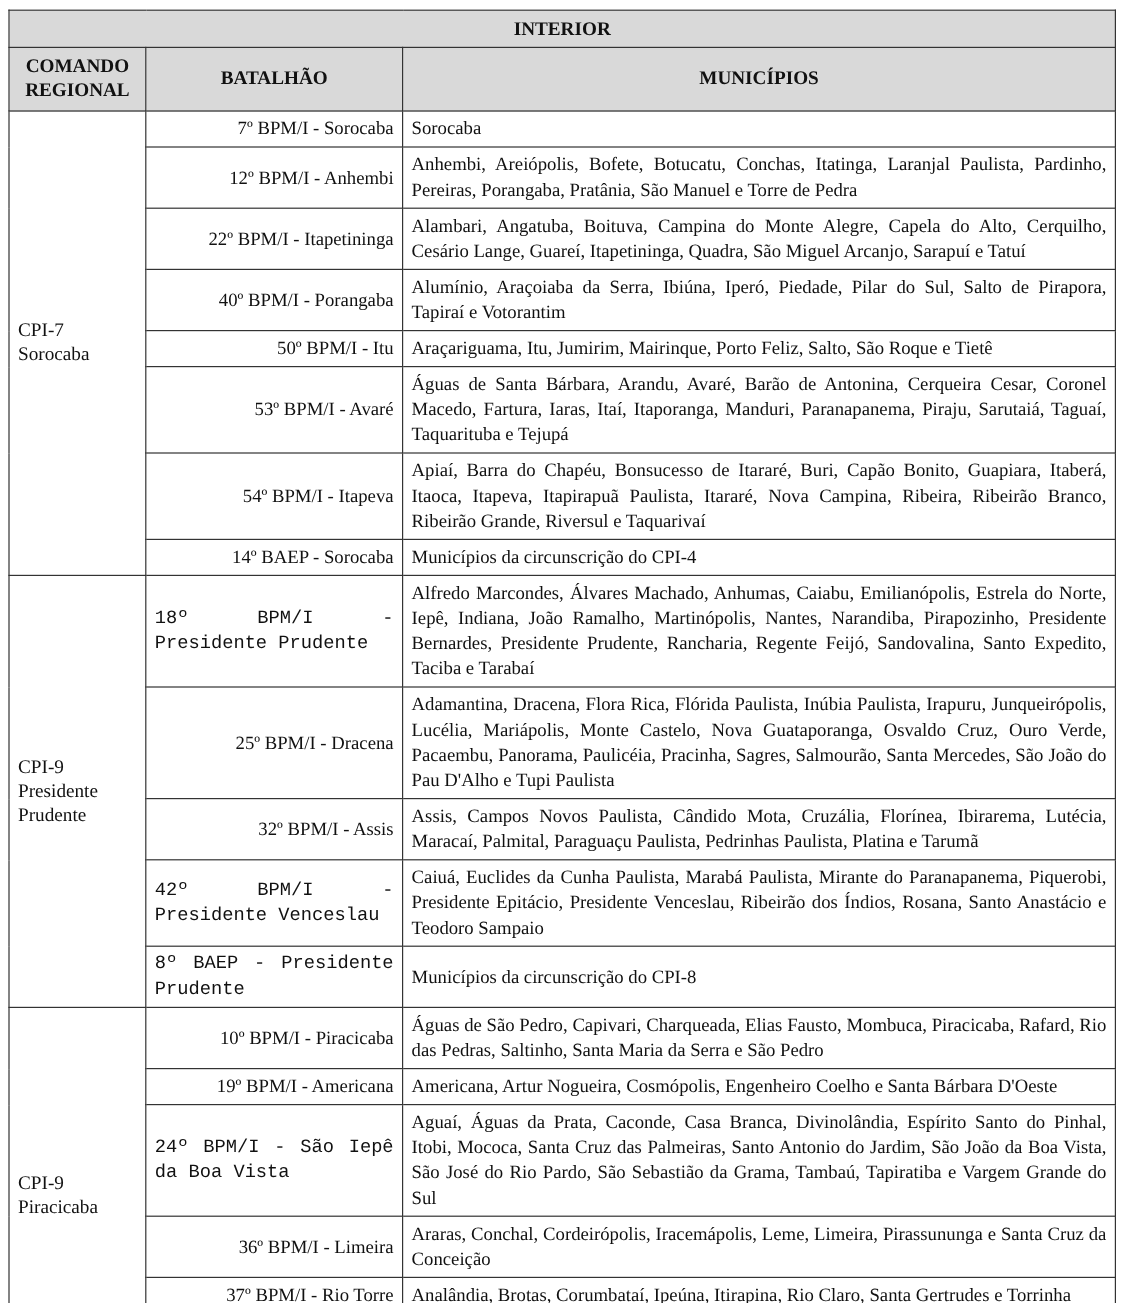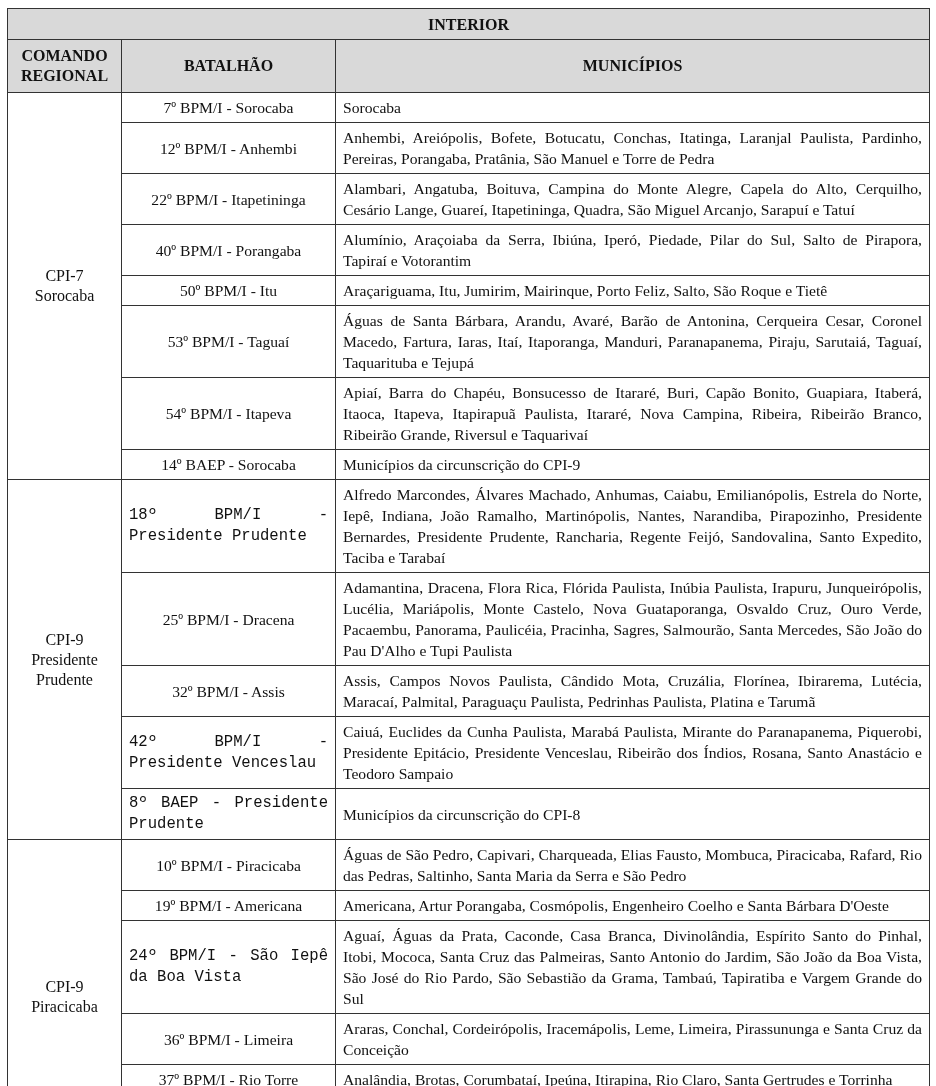--- a/index.html
+++ b/index.html
@@ -11,22 +11,22 @@
     font-family: "Liberation Serif", serif;
     font-size: 15.6px;
     line-height: 21px;
     color: #111;
     table-layout: fixed;
   }
   td, th { border: 1px solid #333; padding: 4px 7px; vertical-align: middle; }
   th { background: #d9d9d9; font-weight: bold; text-align: center; }
   th.title { height: 22px; font-size: 16px; }
   th.h { height: 44px; font-size: 16px; line-height: 20px; }
-  td.cmd { text-align: center; font-size: 16px; line-height: 20px; }
-  td.bat { text-align: center; }
+  td.cmd { text-align: left; font-size: 16px; line-height: 20px; }
+  td.bat { text-align: right; }
   td.bat.just { text-align: justify; text-align-last: left; font-family: Liberation Mono, monospace; }
   td.mun { text-align: justify; text-align-last: left; }
   col.c1 { width: 114px; }
   col.c2 { width: 214px; }
   col.c3 { width: 594px; }
 </style>
 </head>
 <body>
 
 <div class="wrap">
@@ -65,30 +65,30 @@
         </tr>
         <tr>
           <td class="bat">40º BPM/I - Porangaba</td>
           <td class="mun">Alumínio, Araçoiaba da Serra, Ibiúna, Iperó, Piedade, Pilar do Sul, Salto de Pirapora, Tapiraí e Votorantim</td>
         </tr>
         <tr>
           <td class="bat">50º BPM/I - Itu</td>
           <td class="mun">Araçariguama, Itu, Jumirim, Mairinque, Porto Feliz, Salto, São Roque e Tietê</td>
         </tr>
         <tr>
-          <td class="bat">53º BPM/I - Taguaí</td>
+          <td class="bat">53º BPM/I - Avaré</td>
           <td class="mun">Águas de Santa Bárbara, Arandu, Avaré, Barão de Antonina, Cerqueira Cesar, Coronel Macedo, Fartura, Iaras, Itaí, Itaporanga, Manduri, Paranapanema, Piraju, Sarutaiá, Taguaí, Taquarituba e Tejupá</td>
         </tr>
         <tr>
           <td class="bat">54º BPM/I - Itapeva</td>
           <td class="mun">Apiaí, Barra do Chapéu, Bonsucesso de Itararé, Buri, Capão Bonito, Guapiara, Itaberá, Itaoca, Itapeva, Itapirapuã Paulista, Itararé, Nova Campina, Ribeira, Ribeirão Branco, Ribeirão Grande, Riversul e Taquarivaí</td>
         </tr>
         <tr>
           <td class="bat">14º BAEP - Sorocaba</td>
-          <td class="mun">Municípios da circunscrição do CPI-9</td>
+          <td class="mun">Municípios da circunscrição do CPI-4</td>
         </tr>
         <tr>
           <td class="cmd" rowspan="5">
             <div>CPI-9</div>
             <div>Presidente Prudente</div>
           </td>
           <td class="bat just">18º BPM/I - Presidente Prudente</td>
           <td class="mun">Alfredo Marcondes, Álvares Machado, Anhumas, Caiabu, Emilianópolis, Estrela do Norte, Iepê, Indiana, João Ramalho, Martinópolis, Nantes, Narandiba, Pirapozinho, Presidente Bernardes, Presidente Prudente, Rancharia, Regente Feijó, Sandovalina, Santo Expedito, Taciba e Tarabaí</td>
         </tr>
         <tr>
@@ -110,21 +110,21 @@
         <tr>
           <td class="cmd" rowspan="7">
             <div>CPI-9</div>
             <div>Piracicaba</div>
           </td>
           <td class="bat">10º BPM/I - Piracicaba</td>
           <td class="mun">Águas de São Pedro, Capivari, Charqueada, Elias Fausto, Mombuca, Piracicaba, Rafard, Rio das Pedras, Saltinho, Santa Maria da Serra e São Pedro</td>
         </tr>
         <tr>
           <td class="bat">19º BPM/I - Americana</td>
-          <td class="mun">Americana, Artur Porangaba, Cosmópolis, Engenheiro Coelho e Santa Bárbara D'Oeste</td>
+          <td class="mun">Americana, Artur Nogueira, Cosmópolis, Engenheiro Coelho e Santa Bárbara D'Oeste</td>
         </tr>
         <tr>
           <td class="bat just">24º BPM/I - São Iepê da Boa Vista</td>
           <td class="mun">Aguaí, Águas da Prata, Caconde, Casa Branca, Divinolândia, Espírito Santo do Pinhal, Itobi, Mococa, Santa Cruz das Palmeiras, Santo Antonio do Jardim, São João da Boa Vista, São José do Rio Pardo, São Sebastião da Grama, Tambaú, Tapiratiba e Vargem Grande do Sul</td>
         </tr>
         <tr>
           <td class="bat">36º BPM/I - Limeira</td>
           <td class="mun">Araras, Conchal, Cordeirópolis, Iracemápolis, Leme, Limeira, Pirassununga e Santa Cruz da Conceição</td>
         </tr>
         <tr>

